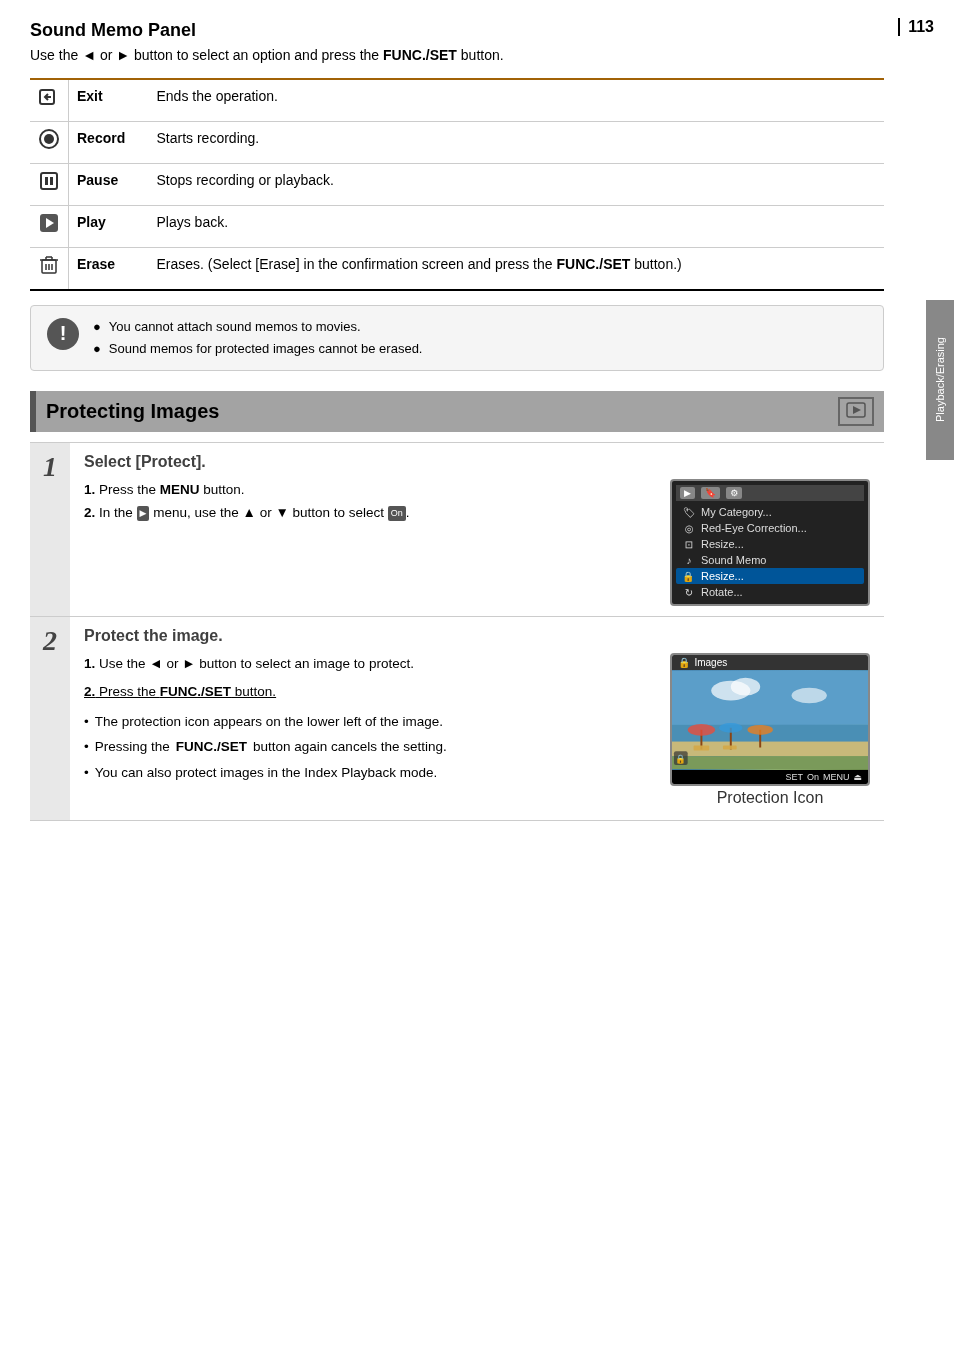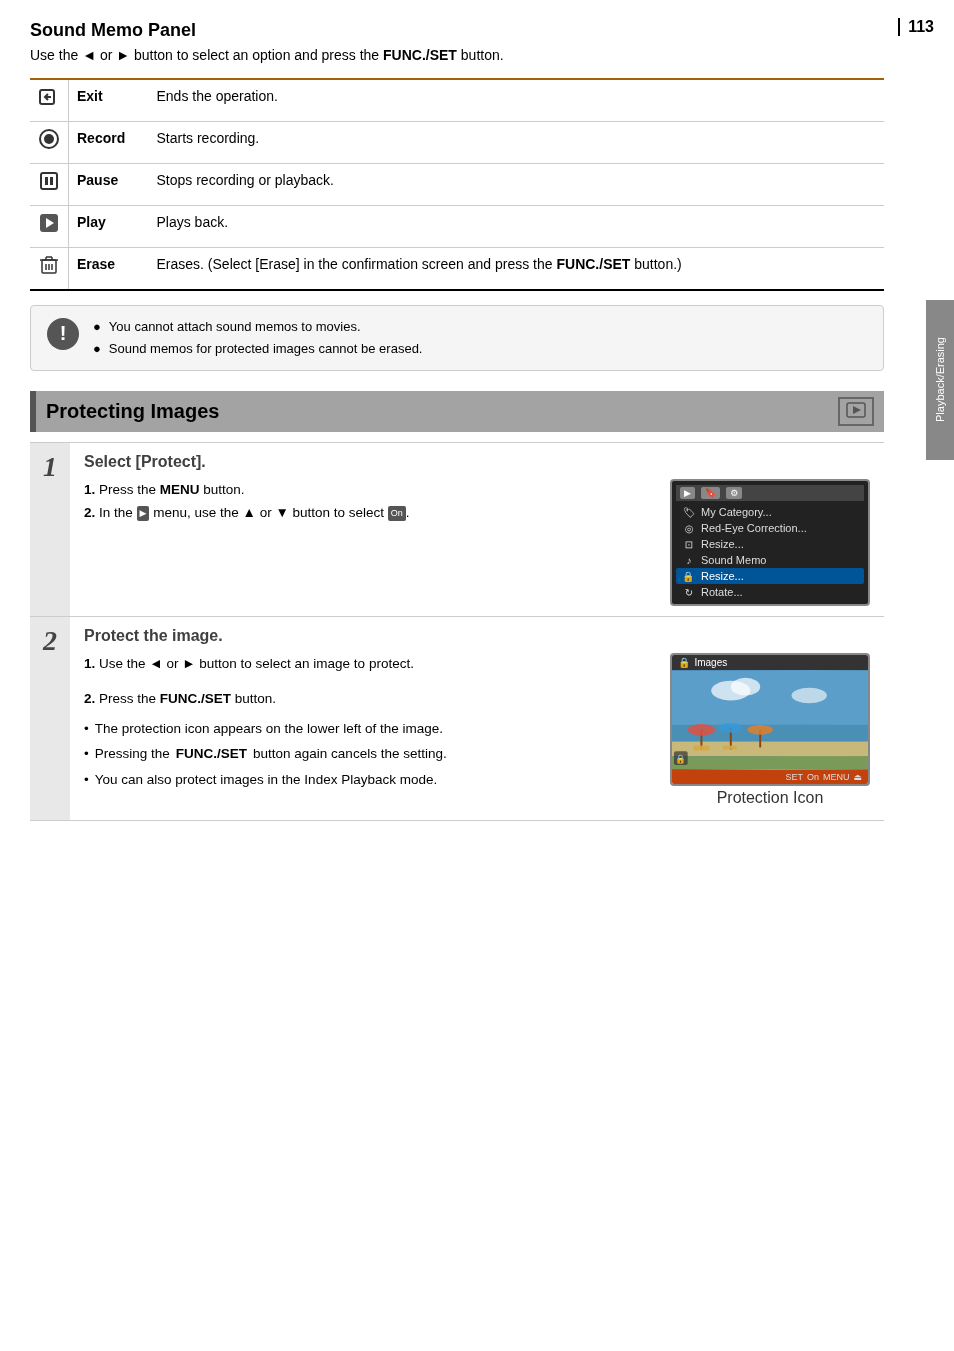--- a/index.html
+++ b/index.html
@@ -255,21 +255,21 @@
     }
     .protect-image {
       background: linear-gradient(160deg, #4a8ab5 0%, #5a9cc5 30%, #3a7a9a 60%, #8aab6a 80%, #6a8a4a 100%);
       height: 100px;
       position: relative;
       display: flex;
       align-items: flex-end;
       justify-content: center;
     }
     .protect-bottom-bar {
-      background: #c2410c;
+      background: #000000;
       color: #ddd;
       font-size: 9px;
       padding: 2px 6px;
       display: flex;
       align-items: center;
       justify-content: flex-end;
       gap: 4px;
     }
     .protect-label {
       font-size: 16px;
@@ -469,21 +469,21 @@
     </div>
 
     <div class="step2-container">
       <div class="step-number">2</div>
       <div class="step-content">
         <div class="step-title">Protect the image.</div>
         <div class="step-row">
           <div class="step-text-col">
             <div class="step-instructions">
               <div><strong>1.</strong> Use the ◄ or ► button to select an image to protect.</div>
-              <div style="margin-top:12px;"><strong>2.</strong> Press the <strong>FUNC./SET</strong> button.</div>
+              <div style="margin-top:5px;text-decoration:underline;"><strong>2.</strong> Press the <strong>FUNC./SET</strong> button.</div>
             </div>
             <ul class="bullet-list">
               <li>The protection icon appears on the lower left of the image.</li>
               <li>Pressing the <strong>FUNC./SET</strong> button again cancels the setting.</li>
               <li>You can also protect images in the Index Playback mode.</li>
             </ul>
           </div>
           <div class="step-img-col">
 
             <div class="protect-screenshot">

